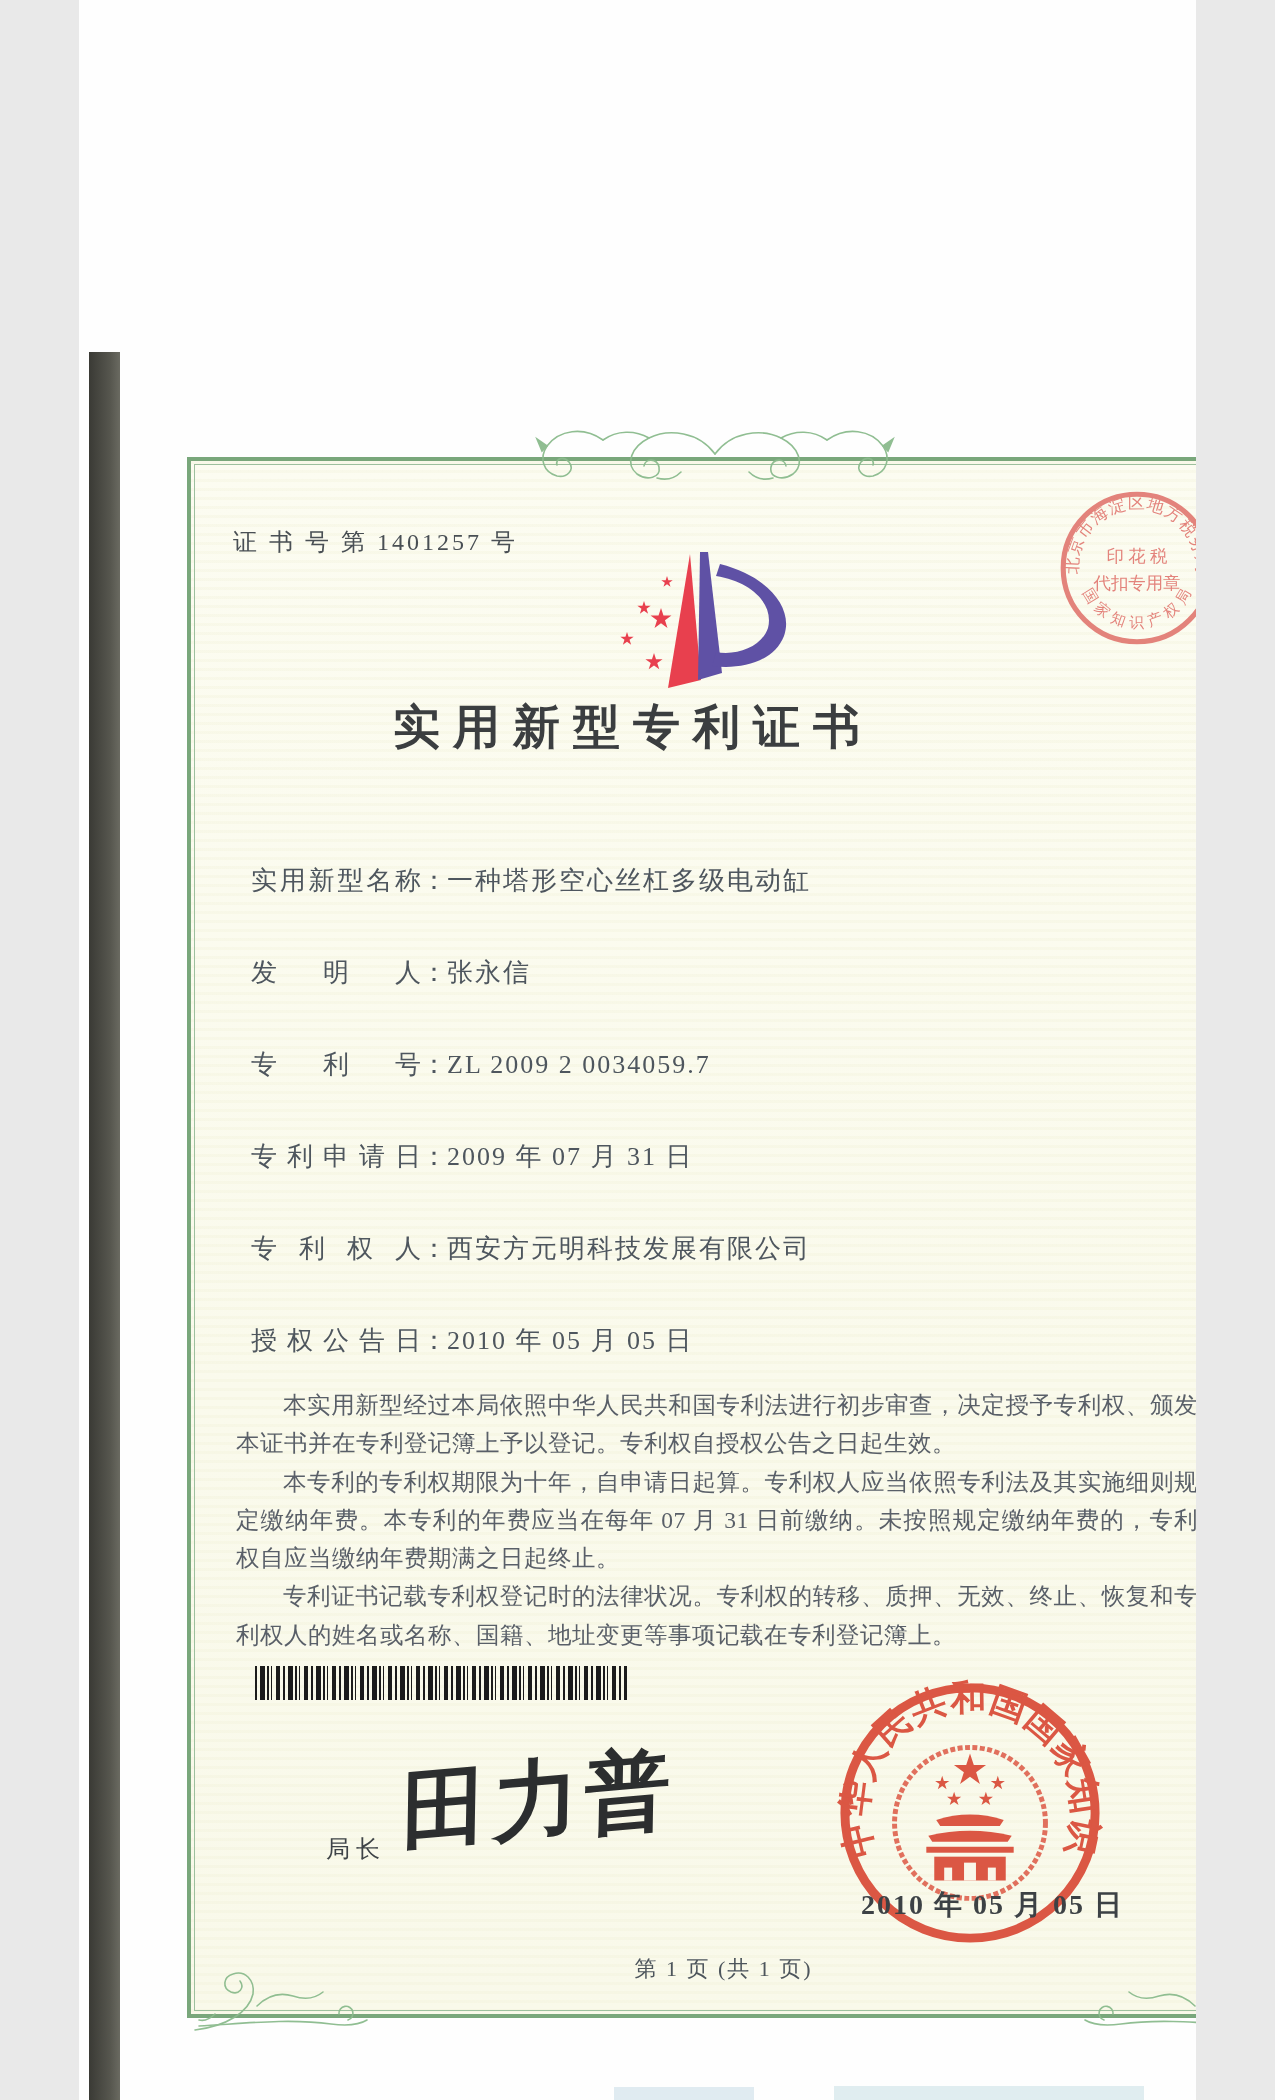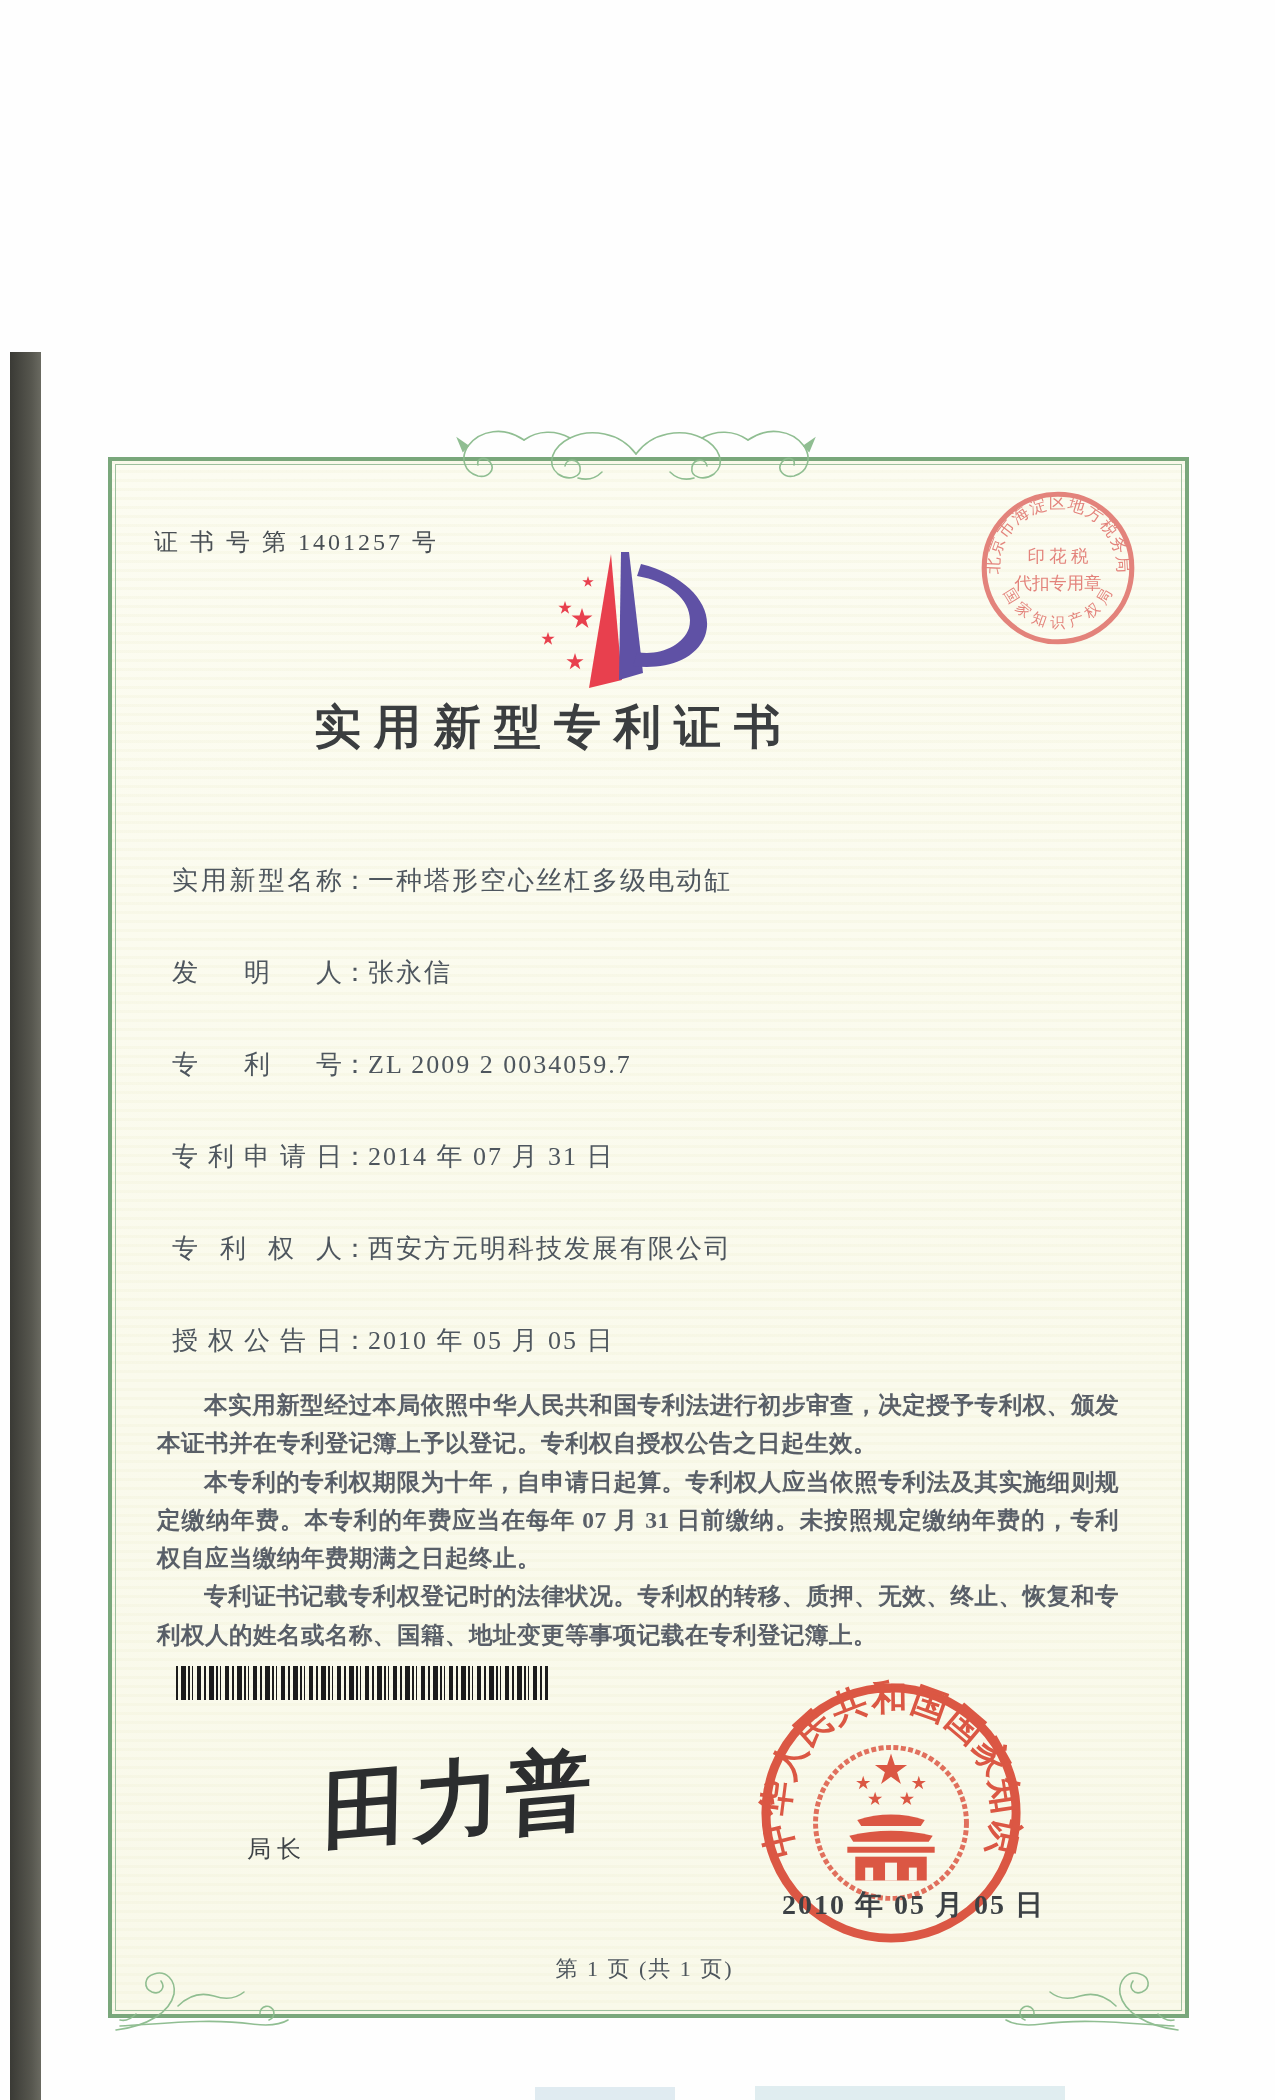--- a/index.html
+++ b/index.html
@@ -1,17 +1,17 @@
 <!DOCTYPE html>
 <html lang="zh"><head>
 <meta charset="utf-8">
 <style>
   html,body{margin:0;padding:0;background:#e9e9e9;}
   #page{
-    position:relative;width:1275px;height:2100px;margin:0 auto;
+    position:relative;width:1117px;height:2100px;margin:0 auto;
     background:#fefefe;overflow:hidden;
     font-family:"Liberation Serif","DejaVu Serif",serif;
   }
   
   .left-strip{position:absolute;left:10px;top:352px;width:31px;height:1748px;
     background:linear-gradient(90deg,#3a3a35,#57574f 70%,#6a6a61);}
   .bottom-tint-a{position:absolute;left:535px;top:2087px;width:140px;height:13px;background:#cfe1ea;opacity:.65;}
   .bottom-tint-b{position:absolute;left:755px;top:2086px;width:310px;height:14px;background:#cfe3e8;opacity:.65;}
 
   
@@ -38,21 +38,21 @@
     font-size:47px;font-weight:700;letter-spacing:13px;color:#3b3e40;white-space:nowrap;}
 
   .fields{position:absolute;left:172px;top:864px;color:#4e565e;font-size:26px;}
   .f-row{height:34px;line-height:34px;margin-bottom:58px;white-space:nowrap;}
   .f-label{display:inline-block;width:170px;text-align:justify;text-align-last:justify;vertical-align:top;}
   .f-colon{display:inline-block;vertical-align:top;}
   .f-value{display:inline-block;margin-left:0;letter-spacing:2px;vertical-align:top;}
 
   .body-text{position:absolute;left:157px;top:1386px;width:962px;
     font-size:23.5px;line-height:38.3px;color:#595f68;text-align:justify;letter-spacing:.5px;}
-  .body-text p{margin:0;text-indent:2em;font-weight:bold;}
+  .body-text p{margin:0;text-indent:2em;}
 
   .barcode{position:absolute;left:176px;top:1666px;width:372px;height:34px;
     background-image:repeating-linear-gradient(90deg,
       #1c1c1c 0 2px,transparent 2px 5px,
       #1c1c1c 5px 10px,transparent 10px 12px,
       #1c1c1c 12px 14px,transparent 14px 16px,
       #1c1c1c 16px 17px,transparent 17px 21px,
       #1c1c1c 21px 25px,transparent 25px 28px);}
 
   .director{position:absolute;left:247px;top:1833px;font-size:24px;letter-spacing:6px;color:#3e4347;}
@@ -162,21 +162,21 @@
     <div class="f-row">
       <span class="f-label">实用新型名称</span><span class="f-colon">：</span><span class="f-value">一种塔形空心丝杠多级电动缸</span>
     </div>
     <div class="f-row">
       <span class="f-label">发明人</span><span class="f-colon">：</span><span class="f-value">张永信</span>
     </div>
     <div class="f-row">
       <span class="f-label">专利号</span><span class="f-colon">：</span><span class="f-value">ZL 2009 2 0034059.7</span>
     </div>
     <div class="f-row">
-      <span class="f-label">专利申请日</span><span class="f-colon">：</span><span class="f-value">2014 年 07 月 31 日</span>
+      <span class="f-label">专利申请日</span><span class="f-colon">：</span><span class="f-value">2009 年 07 月 31 日</span>
     </div>
     <div class="f-row">
       <span class="f-label">专利权人</span><span class="f-colon">：</span><span class="f-value">西安方元明科技发展有限公司</span>
     </div>
     <div class="f-row">
       <span class="f-label">授权公告日</span><span class="f-colon">：</span><span class="f-value">2010 年 05 月 05 日</span>
     </div>
   </div>
 
   

